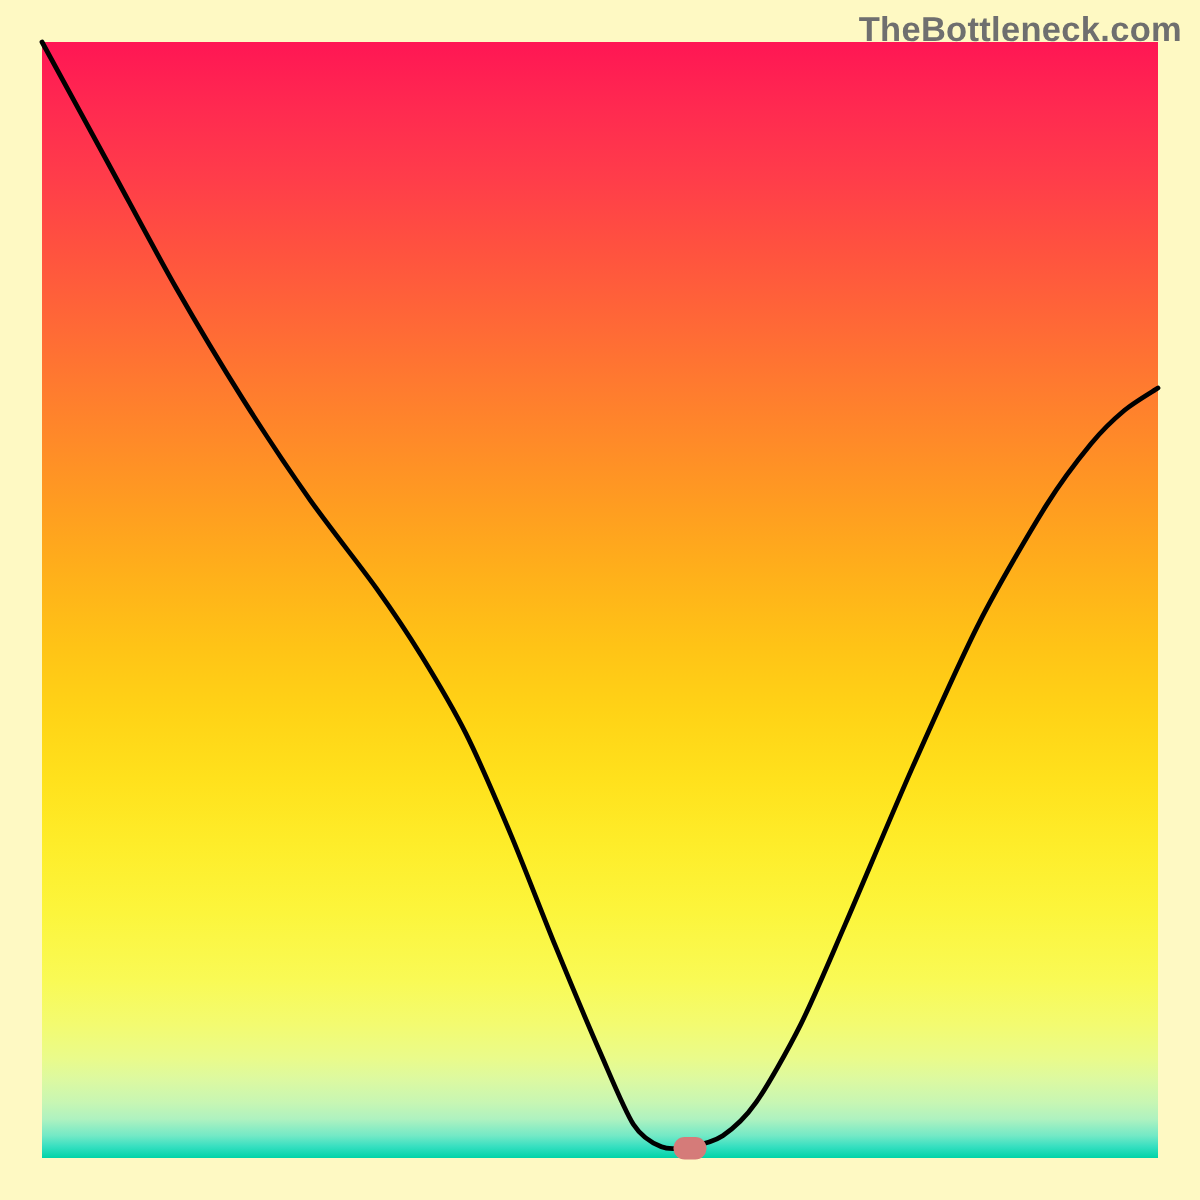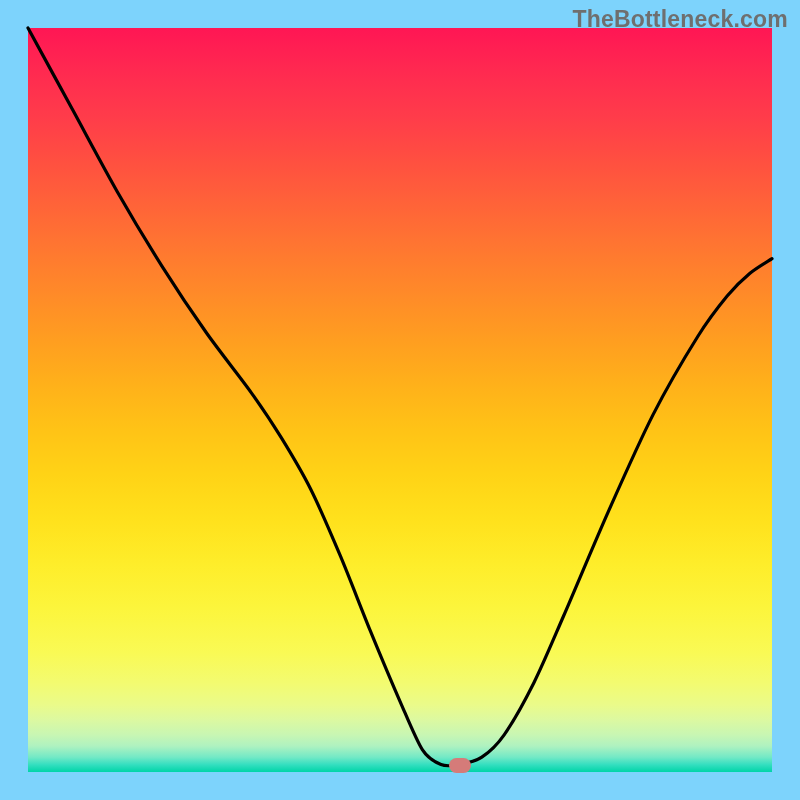--- a/index.html
+++ b/index.html
@@ -1,21 +1,21 @@
 <!DOCTYPE html>
 <html><head>
 <meta charset="utf-8">
 <style>
   * { margin: 0; padding: 0; box-sizing: border-box; }
   html, body { width: 800px; height: 800px; overflow: hidden; background: #000; }
   .container {
     position: relative;
     width: 800px;
     height: 800px;
-    background: #7dd3fc;
+    background: #fef9c3;
   }
   .plot-area {
     position: absolute;
     left: 28px;
     top: 28px;
     width: 744px;
     height: 744px;
     background: linear-gradient(to bottom,
       #ff1654 0%,
       #ff2a50 6%,

